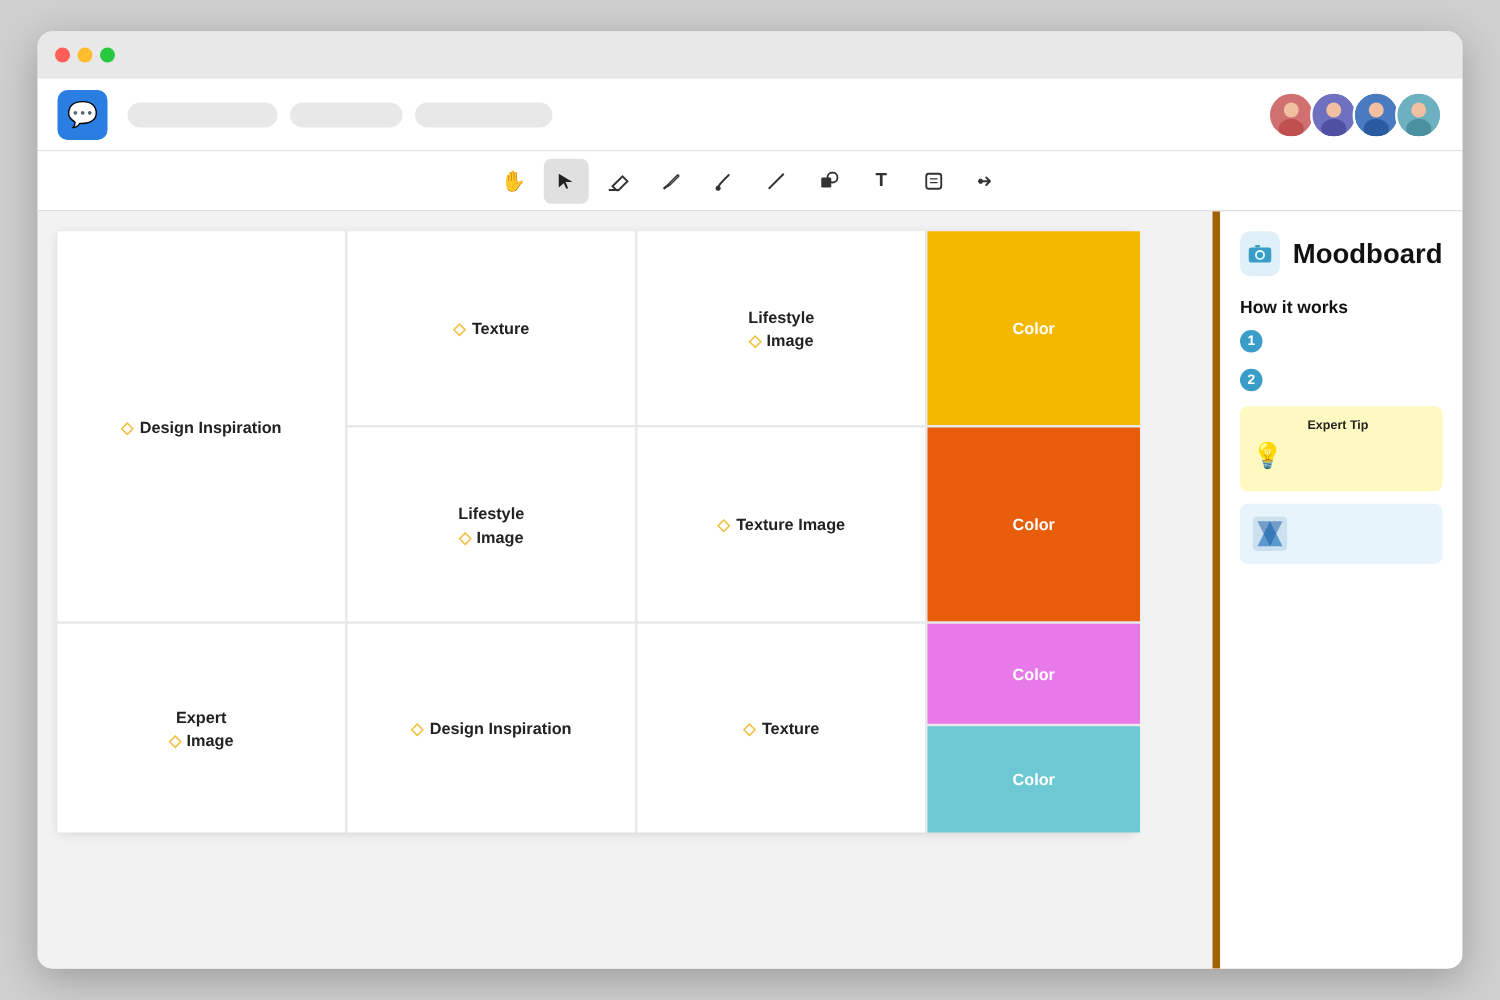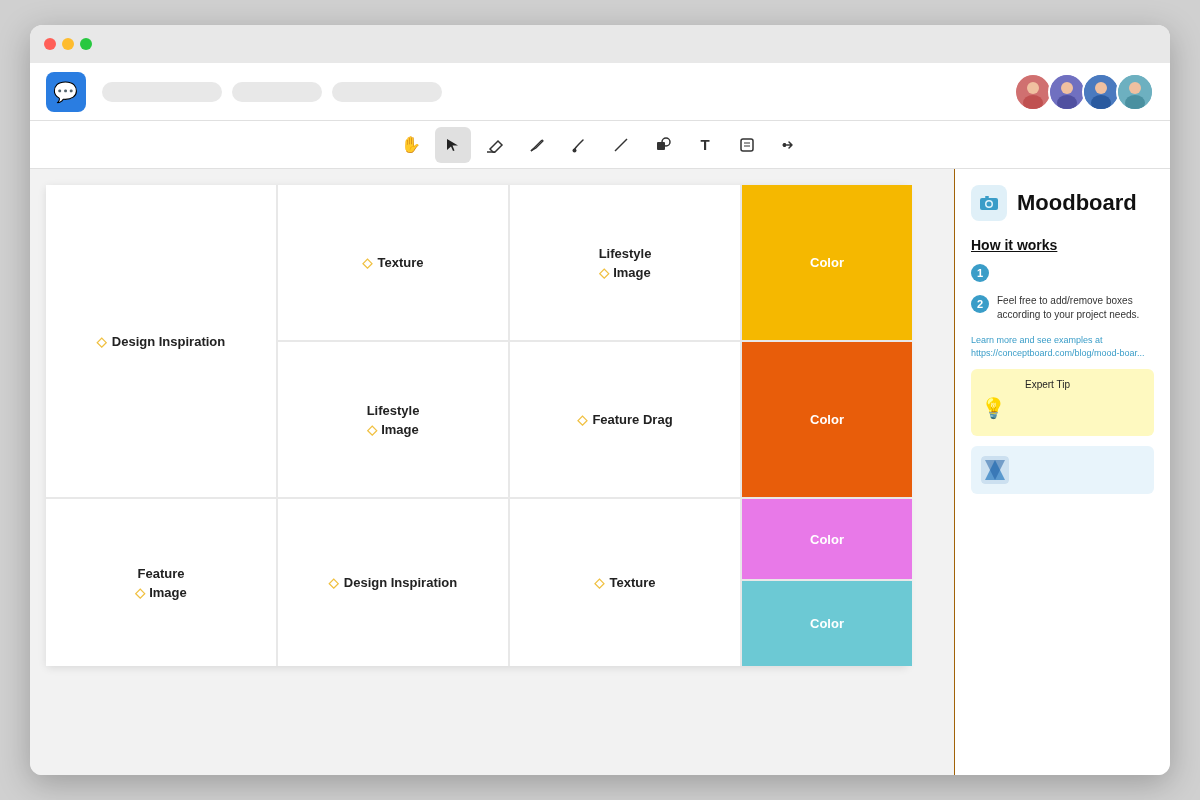--- a/index.html
+++ b/index.html
@@ -147,23 +147,23 @@
       display: grid;
       grid-template-columns: 230px 230px 230px 170px;
       grid-template-rows: 160px 160px 170px;
       gap: 2px;
       width: 860px;
       box-shadow: 0 2px 8px rgba(0,0,0,0.1);
     }
 
     
     .right-panel {
-      width: 216px;
+      width: 200px;
       background: white;
-      border-left: 1px solid #a16207;
+      border-left: 6px solid #a16207;
       padding: 16px;
       overflow-y: auto;
       flex-shrink: 0;
     }
     .panel-header {
       display: flex;
       align-items: center;
       gap: 10px;
       margin-bottom: 16px;
     }
@@ -180,21 +180,20 @@
     }
     .panel-title {
       font-size: 22px;
       font-weight: 900;
       color: #111;
     }
     .section-title {
       font-size: 14px;
       font-weight: 900;
       color: #111;
-      text-decoration: underline;
       margin-bottom: 10px;
     }
     .step-item {
       display: flex;
       gap: 8px;
       margin-bottom: 12px;
       align-items: flex-start;
     }
     .step-number {
       width: 18px;
@@ -222,21 +221,21 @@
       margin-bottom: 10px;
     }
     .tip-box {
       background: #fef9c0;
       border-radius: 6px;
       padding: 10px;
       margin-bottom: 10px;
     }
     .tip-header {
       font-size: 10px;
-      font-weight: 400;
+      font-weight: 700;
       color: #222;
       margin-bottom: 6px;
       padding-left: 44px;
     }
     .tip-icon {
       font-size: 20px;
       margin-bottom: 6px;
       color: #f5b800;
     }
     .tip-flex {
@@ -407,30 +406,30 @@
           <div style="grid-area: 2 / 2 / 3 / 3; background: white; display: flex; align-items: center; justify-content: center; flex-direction: column; gap: 4px; font-weight: 700; font-size: 13px; color: rgb(34, 34, 34); font-family: -apple-system, BlinkMacSystemFont, &quot;Segoe UI&quot;, sans-serif;">
             <div style="font-weight: 700;">Lifestyle</div>
             <div style="display: flex; align-items: center; gap: 4px;">
               <span style="color: rgb(240, 192, 64);">◇</span>
               <span>Image</span>
             </div>
           </div>
           <div style="grid-area: 2 / 3 / 3 / 4; background: white; display: flex; align-items: center; justify-content: center; flex-direction: column; gap: 4px; font-weight: 700; font-size: 13px; color: rgb(34, 34, 34); font-family: -apple-system, BlinkMacSystemFont, &quot;Segoe UI&quot;, sans-serif;">
             <div style="display: flex; align-items: center; gap: 5px;">
               <span style="color: rgb(240, 192, 64);">◇</span>
-              <span>Feature Drag</span>
+              <span>Texture Image</span>
             </div>
           </div>
           <div style="grid-area: 2 / 4 / 3 / 5; background: rgb(232, 93, 10); display: flex; align-items: center; justify-content: center; flex-direction: column; gap: 4px; font-weight: 700; font-size: 13px; color: white; font-family: -apple-system, BlinkMacSystemFont, &quot;Segoe UI&quot;, sans-serif;">
             <div style="display: flex; align-items: center; gap: 5px;">
               <span>Color</span>
             </div>
           </div>
           <div style="grid-area: 3 / 1 / 5 / 2; background: white; display: flex; align-items: center; justify-content: center; flex-direction: column; gap: 4px; font-weight: 700; font-size: 13px; color: rgb(34, 34, 34); font-family: -apple-system, BlinkMacSystemFont, &quot;Segoe UI&quot;, sans-serif;">
-            <div style="font-weight: 700;">Feature</div>
+            <div style="font-weight: 700;">Expert</div>
             <div style="display: flex; align-items: center; gap: 4px;">
               <span style="color: rgb(240, 192, 64);">◇</span>
               <span>Image</span>
             </div>
           </div>
           <div style="grid-area: 3 / 2 / 5 / 3; background: white; display: flex; align-items: center; justify-content: center; flex-direction: column; gap: 4px; font-weight: 700; font-size: 13px; color: rgb(34, 34, 34); font-family: -apple-system, BlinkMacSystemFont, &quot;Segoe UI&quot;, sans-serif;">
             <div style="display: flex; align-items: center; gap: 5px;">
               <span style="color: rgb(240, 192, 64);">◇</span>
               <span>Design Inspiration</span>
             </div>
@@ -472,26 +471,22 @@
       </div>
 
       <div class="section-title">How it works</div>
 
       <div class="step-item">
         <div class="step-number">1</div>
       </div>
 
       <div class="step-item">
         <div class="step-number">2</div>
-        <div class="step-text">Feel free to add/remove boxes according to your project needs.</div>
-      </div>
-
-      <div class="link-text">
-        Learn more and see examples at <span style="color:#3a9dc8;">https://conceptboard.com/blog/mood-boar...</span>
-      </div>
+      </div>
+
 
       <div class="tip-box">
         <div class="tip-header">Expert Tip</div>
         <div class="tip-flex">
           <div class="tip-icon">💡</div>
         </div>
       </div>
 
       <div class="info-box">
         <div class="info-icon">

